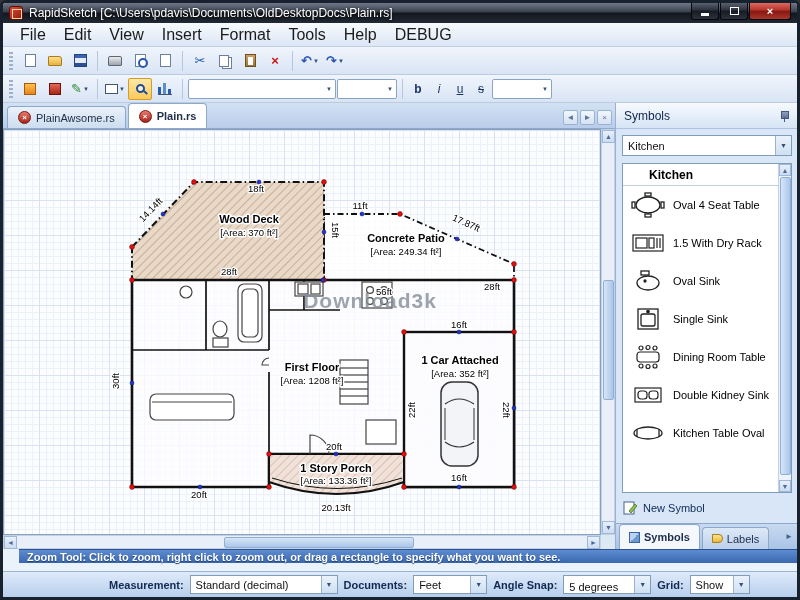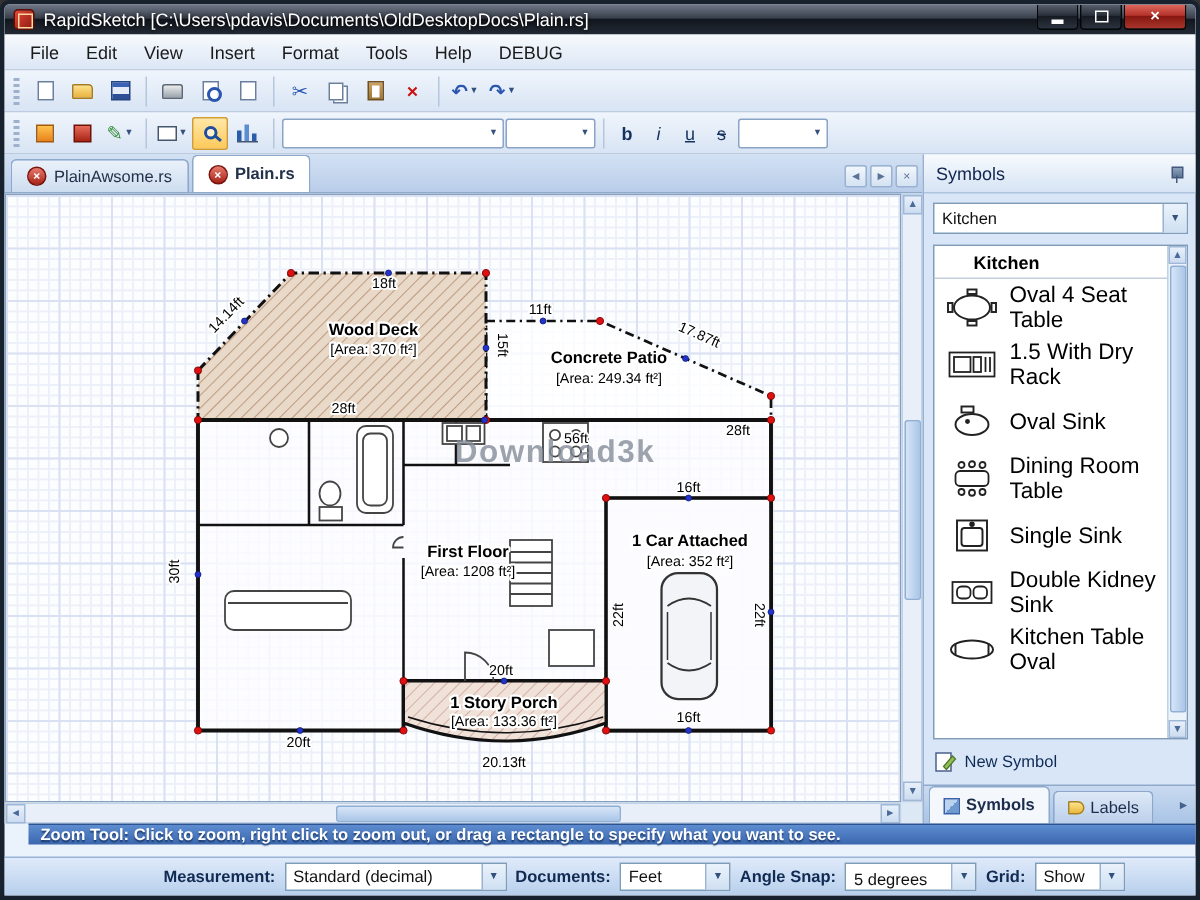--- a/index.html
+++ b/index.html
@@ -18,21 +18,21 @@
     background:linear-gradient(#59616e,#2a303b 45%,#161b23 50%,#2c333e); border:1px solid #05070b; border-top:none;
     border-radius:0 0 3px 3px; color:#fff; font-size:10px; margin-left:1px; }
   .winbtn.close { width:42px; background:linear-gradient(#e0695f,#b3332a 45%,#871710 50%,#a8362c); font-size:11px; font-weight:bold; }
   .minglyph { width:8px; height:3px; background:#fff; margin-top:6px; }
   .maxglyph { width:9px; height:8px; border:1px solid #fff; }
 
   
   .menubar { position:absolute; top:20px; left:0; width:794px; height:24px;
     background:linear-gradient(#f7fafd,#dce6f5); border-bottom:1px solid #c0cfe2;
     display:flex; align-items:center; padding:0 8px; }
-  .menuitem { font-size:12px; color:#1a1a1a; padding:1px 9px; border-radius:2px; }
+  .menuitem { font-size:16px; color:#1a1a1a; padding:1px 9px; border-radius:2px; }
 
   
   .toolbar { position:absolute; left:0; width:794px; height:28px;
     background:linear-gradient(#f0f5fc,#d8e4f4); border-bottom:1px solid #bccbdf;
     display:flex; align-items:center; padding:0 4px; gap:1px; }
   .toolbar1 { top:44px; } .toolbar2 { top:72px; }
   .grip { width:4px; height:18px; margin:0 4px 0 2px;
     background:repeating-linear-gradient(180deg,#9db1cc 0 2px,transparent 2px 4px); }
   .sep { width:1px; height:20px; background:#b6c6dc; margin:0 4px; }
   .tbbtn { min-width:24px; height:22px; display:flex; align-items:center; justify-content:center;
@@ -128,21 +128,21 @@
   .pin::after { content:""; position:absolute; top:7px; left:4.5px; width:1.5px; height:5px; background:#44597a; }
   .combo { height:21px; background:#fff; border:1px solid #7f9db9; display:flex; align-items:center;
     font-size:11px; padding-left:5px; color:#111; }
   .combo .dd { margin-left:auto; width:16px; align-self:stretch; display:flex; align-items:center; justify-content:center;
     background:linear-gradient(#eaf2fb,#cfe0f2); border-left:1px solid #9ab2d2; font-size:7px; color:#33507e; }
   .catcombo { position:absolute; top:32px; left:6px; width:170px; }
   .listbox { position:absolute; top:60px; left:6px; width:170px; height:330px; background:#fff; border:1px solid #7f9db9; overflow:hidden; }
   .listheader { height:22px; font-size:12px; font-weight:bold; color:#000; padding:4px 0 0 26px; border-bottom:1px solid #c3cedd; }
   .symitem { height:38px; display:flex; align-items:center; gap:6px; padding-left:6px; }
   .symicon { width:38px; flex:none; display:flex; justify-content:center; }
-  .symlabel { font-size:15px; color:#000; }
+  .symlabel { font-size:11px; color:#000; }
   .listscroll { position:absolute; right:0; top:0; width:13px; height:328px; background:#edf3fa; border-left:1px solid #c2d2e6; }
   .listscroll .scrollbtn { width:12px; height:12px; }
   .listscroll .thumb { position:absolute; top:13px; left:0.5px; width:11px; height:298px;
     background:linear-gradient(90deg,#d7e5f7,#aac6e8); border:1px solid #8fafd4; border-radius:2px; }
   .listscroll .scrollbtn.b { position:absolute; bottom:0; }
   .newsym { position:absolute; top:394px; left:6px; height:22px; display:flex; align-items:center; gap:5px;
     font-size:11px; color:#0d2a55; }
   .panelbottomtabs { position:absolute; top:420px; left:0; width:100%; height:26px;
     background:linear-gradient(#c9daf0,#a9c4e6); border-top:1px solid #8fa9cb;
     display:flex; align-items:flex-end; padding-left:3px; }
@@ -513,46 +513,46 @@
             <ellipse cx="17" cy="15" rx="11" ry="7"></ellipse>
             <rect x="10" y="3" width="8" height="4"></rect>
             <circle cx="14" cy="13" r="1" fill="#222"></circle>
           </svg>
           </span>
         <span class="symlabel">Oval Sink</span>
       </div>
 
       <div class="symitem">
         <span class="symicon">
+          <svg width="34" height="26" viewBox="0 0 34 26" fill="#fff" stroke="#222" stroke-width="1.3">
+            <rect x="7" y="3" width="20" height="20"></rect>
+            <rect x="10" y="8" width="14" height="12" rx="2"></rect>
+            <circle cx="17" cy="5.5" r="1.2" fill="#222"></circle>
+          </svg>
+          </span>
+        <span class="symlabel">Single Sink</span>
+      </div>
+
+      <div class="symitem">
+        <span class="symicon">
           <svg width="34" height="26" viewBox="0 0 34 26" fill="#fff" stroke="#222" stroke-width="1.2">
             <rect x="6" y="8" width="22" height="10" rx="3"></rect>
             <circle cx="10" cy="4" r="2"></circle>
               <circle cx="17" cy="3.5" r="2"></circle>
               <circle cx="24" cy="4" r="2"></circle>
             <circle cx="10" cy="22" r="2"></circle>
               <circle cx="17" cy="22.5" r="2"></circle>
               <circle cx="24" cy="22" r="2"></circle>
           </svg>
           </span>
         <span class="symlabel">Dining Room Table</span>
       </div>
 
       <div class="symitem">
         <span class="symicon">
-          <svg width="34" height="26" viewBox="0 0 34 26" fill="#fff" stroke="#222" stroke-width="1.3">
-            <rect x="7" y="3" width="20" height="20"></rect>
-            <rect x="10" y="8" width="14" height="12" rx="2"></rect>
-            <circle cx="17" cy="5.5" r="1.2" fill="#222"></circle>
-          </svg>
-          </span>
-        <span class="symlabel">Single Sink</span>
-      </div>
-
-      <div class="symitem">
-        <span class="symicon">
           <svg width="34" height="26" viewBox="0 0 34 26" fill="#fff" stroke="#222" stroke-width="1.2">
             <rect x="4" y="6" width="26" height="14"></rect>
             <rect x="7" y="9" width="9" height="8" rx="3"></rect>
             <rect x="18" y="9" width="9" height="8" rx="3"></rect>
           </svg>
           </span>
         <span class="symlabel">Double Kidney Sink</span>
       </div>
 
 

